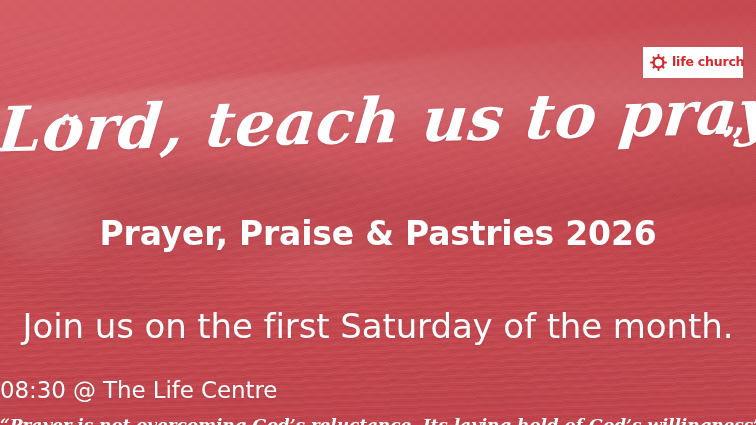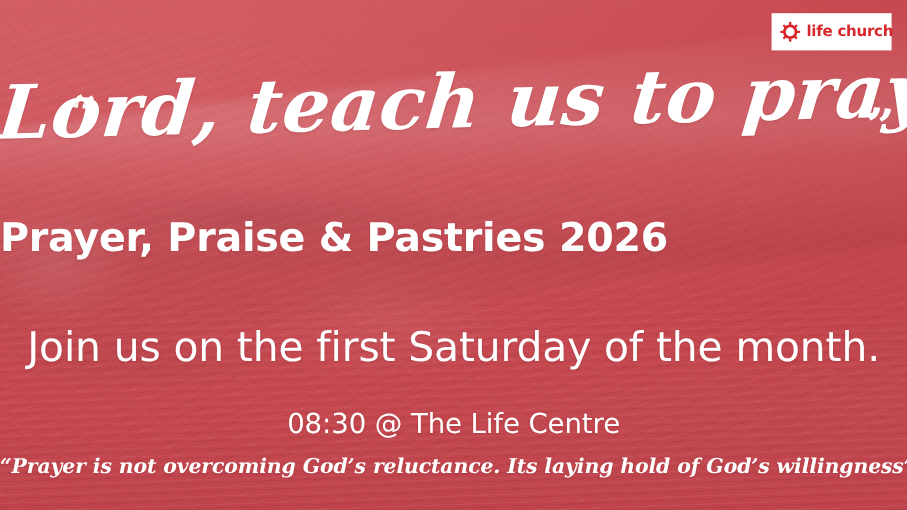--- a/index.html
+++ b/index.html
@@ -124,20 +124,21 @@
       repeating-linear-gradient(45deg, rgba(255,255,255,0.016) 0 1px, rgba(0,0,0,0.016) 1px 2px),
       repeating-linear-gradient(-45deg, rgba(255,255,255,0.012) 0 1px, rgba(0,0,0,0.012) 1px 2px);
     opacity: 0.8;
   }
 
   
   .content {
     position: absolute;
     inset: 0;
     z-index: 5;
+    margin-top: 36px;
   }
 
   
   .logo-box {
     position: absolute;
     left: 643px;
     top: 11px;
     width: 100px;
     height: 31px;
     background: #ffffff;
@@ -191,20 +192,21 @@
   }
   .qmark-open { left: 58px; top: 2px; transform: rotate(186deg); }
   .qmark-close { right: 12px; top: 34px; transform: rotate(6deg); }
 
   
   .subtitle {
     position: absolute;
     left: 0;
     right: 0;
     top: 178px;
+    text-align: center;
     color: #ffffff;
     font-family: "DejaVu Sans", sans-serif;
     font-size: 33px;
     font-weight: 600;
     letter-spacing: -0.2px;
     text-shadow: 0 1px 2px rgba(120,30,36,0.16);
   }
 
   
   .invite {
@@ -220,21 +222,21 @@
     letter-spacing: -0.1px;
     text-shadow: 0 1px 2px rgba(120,30,36,0.16);
   }
 
   
   .venue {
     position: absolute;
     left: 0;
     right: 0;
     top: 341px;
-    text-align: center;
+    text-align: left;
     color: #ffffff;
     font-family: "DejaVu Sans", sans-serif;
     font-size: 23px;
     font-weight: 400;
     letter-spacing: -0.1px;
     text-shadow: 0 1px 2px rgba(120,30,36,0.16);
   }
 
   
   .quote {

